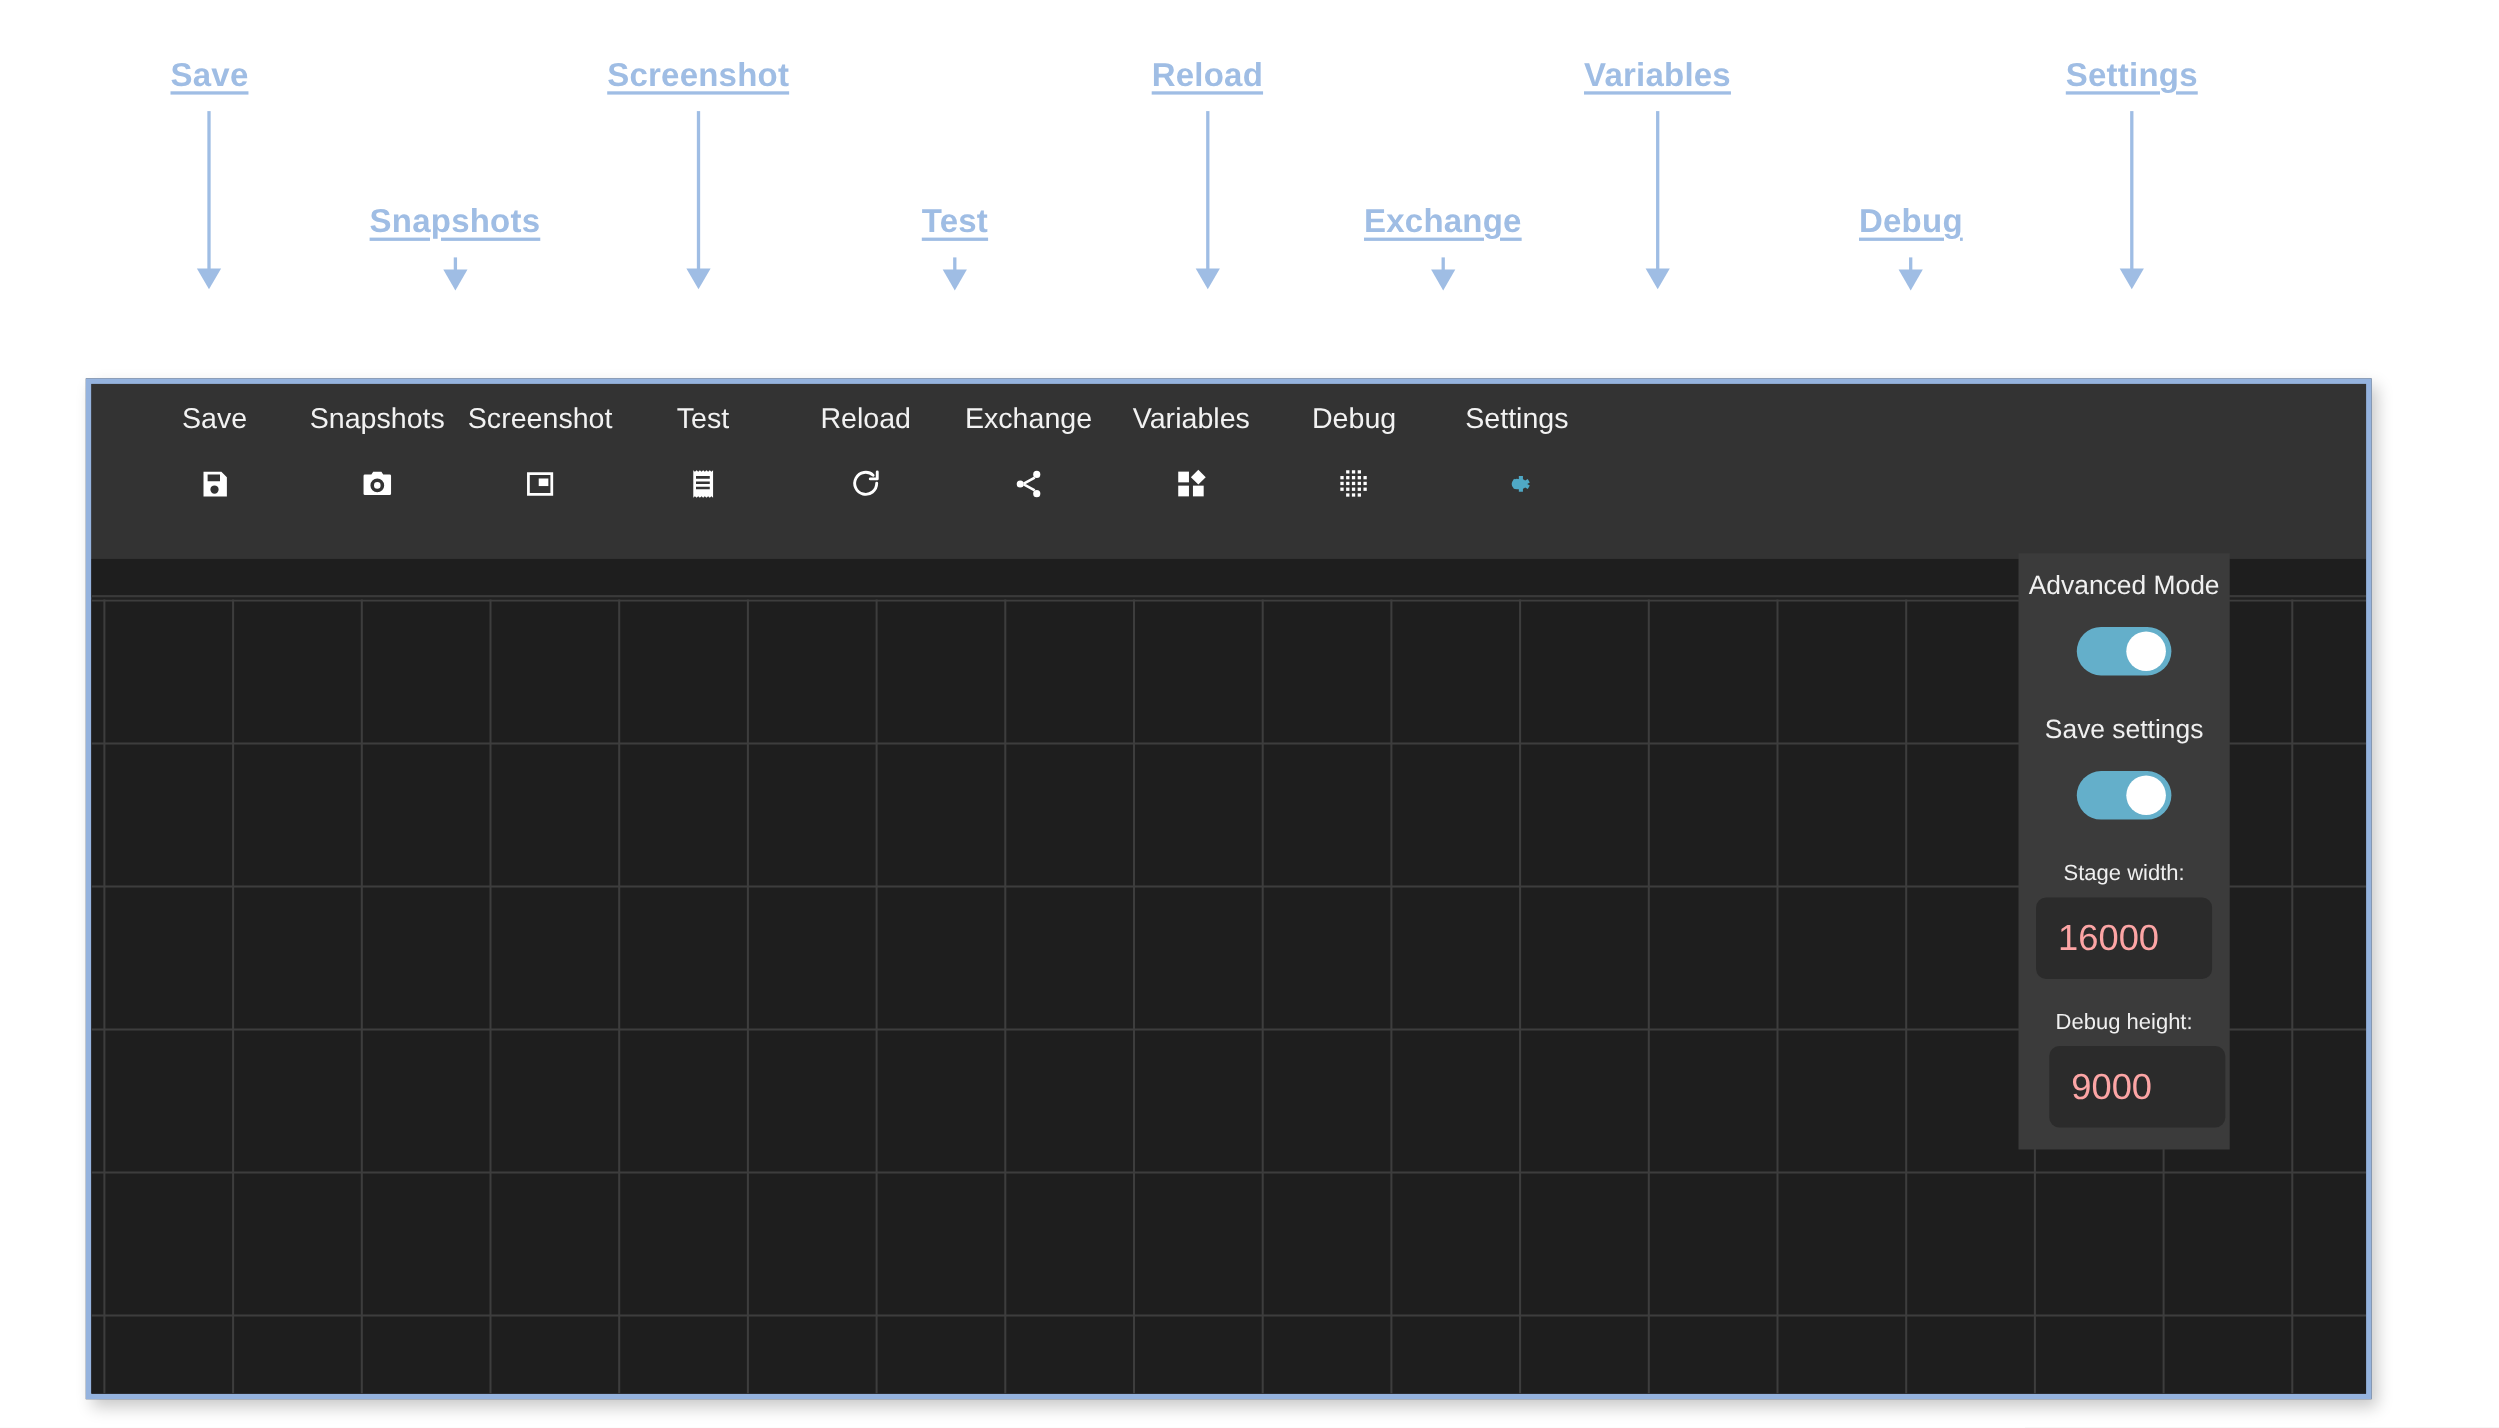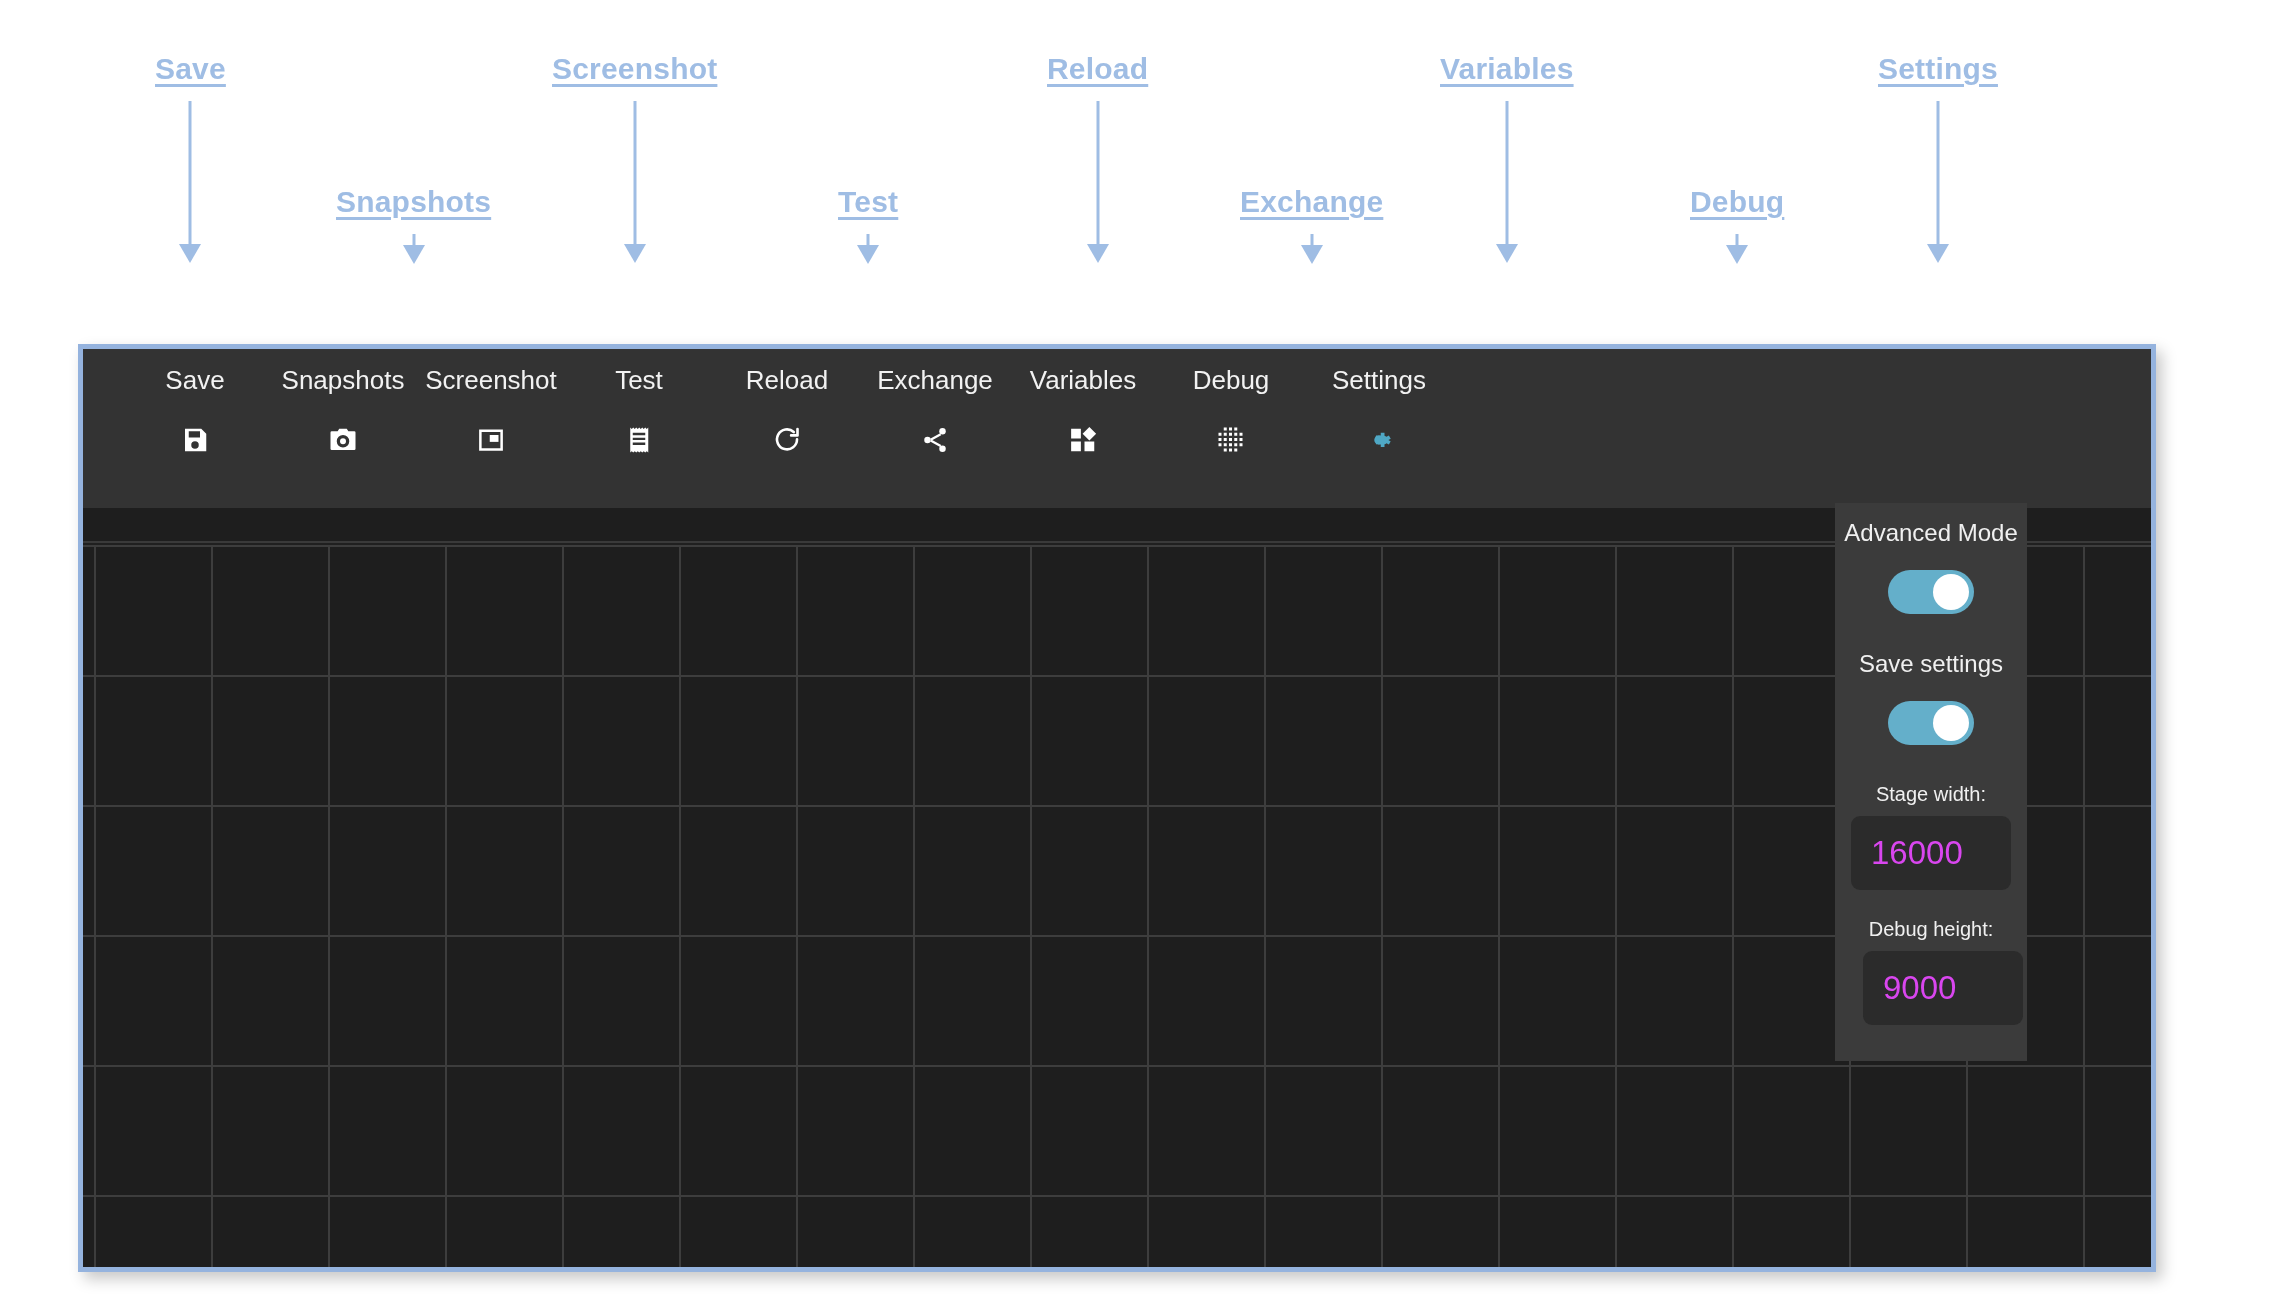--- a/index.html
+++ b/index.html
@@ -157,21 +157,21 @@
     background-position: 11px 0px;
   }
 
   
   .settings-panel {
     position: absolute;
     left: 1752px;
     top: 154px;
     width: 192px;
     background: #3b3b3b;
-    padding: 16px 14px 36px 14px;
+    padding: 16px 14px 20px 14px;
     z-index: 20;
     display: flex;
     flex-direction: column;
     align-items: center;
   }
 
   .sp-label {
     color: #f0f0f0;
     font-size: 24px;
     line-height: 1.2;
@@ -209,21 +209,21 @@
     white-space: nowrap;
     font-family: "Liberation Sans", sans-serif;
   }
 
   .field-input {
     width: 160px;
     height: 74px;
     background: #2b2b2b;
     border: none;
     border-radius: 9px;
-    color: #d946ef;
+    color: #fca5a5;
     font-size: 33px;
     padding: 0 20px;
     font-family: "Liberation Sans", sans-serif;
     display: flex;
     align-items: center;
     margin-bottom: 26px;
     cursor: text;
   }
   .field-input.last { margin-bottom: 0; margin-left: 24px; }
 </style>

